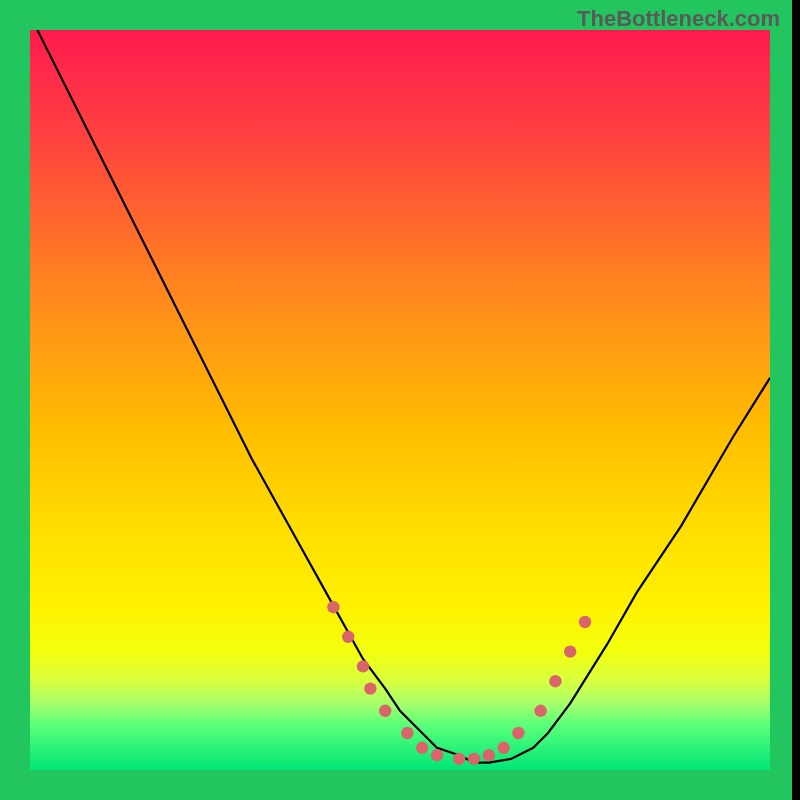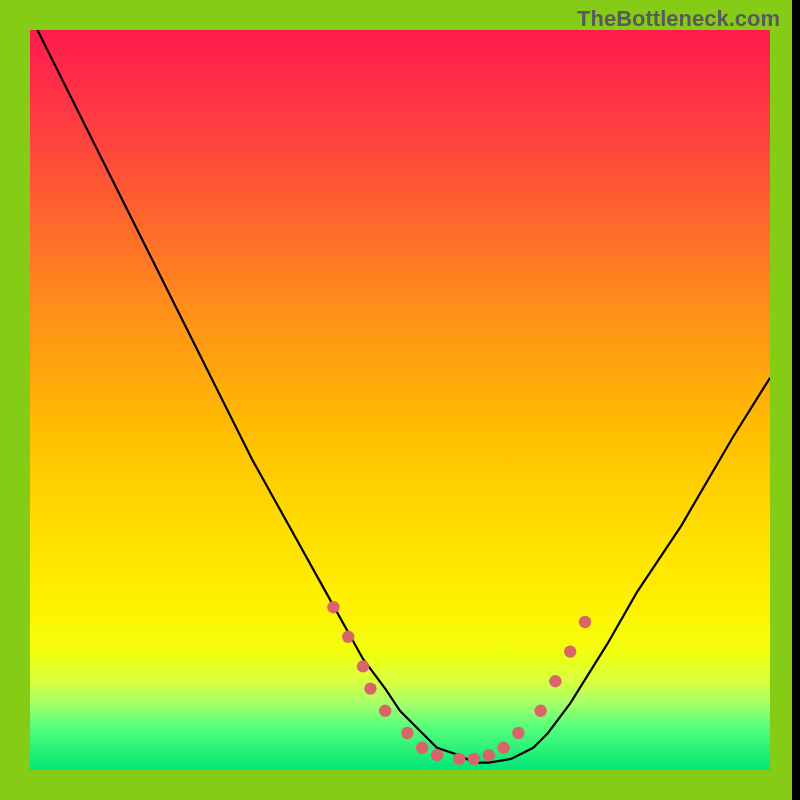--- a/index.html
+++ b/index.html
@@ -1,17 +1,17 @@
 <!DOCTYPE html>
 <html><head>
 <meta charset="utf-8">
 <style>
   * { margin: 0; padding: 0; box-sizing: border-box; }
   html, body { width: 800px; height: 800px; background: #000; overflow: hidden; }
-  .container { position: relative; width: 792px; height: 800px; background: #84cc16; }
+  .container { position: relative; width: 792px; height: 800px; background: #22c55e; }
   .plot-area {
     position: absolute;
     left: 30px;
     top: 30px;
     width: 740px;
     height: 740px;
     background: linear-gradient(to bottom,
       #ff1a4d 0%,
       #ff2b4a 6%,
       #ff4040 14%,

